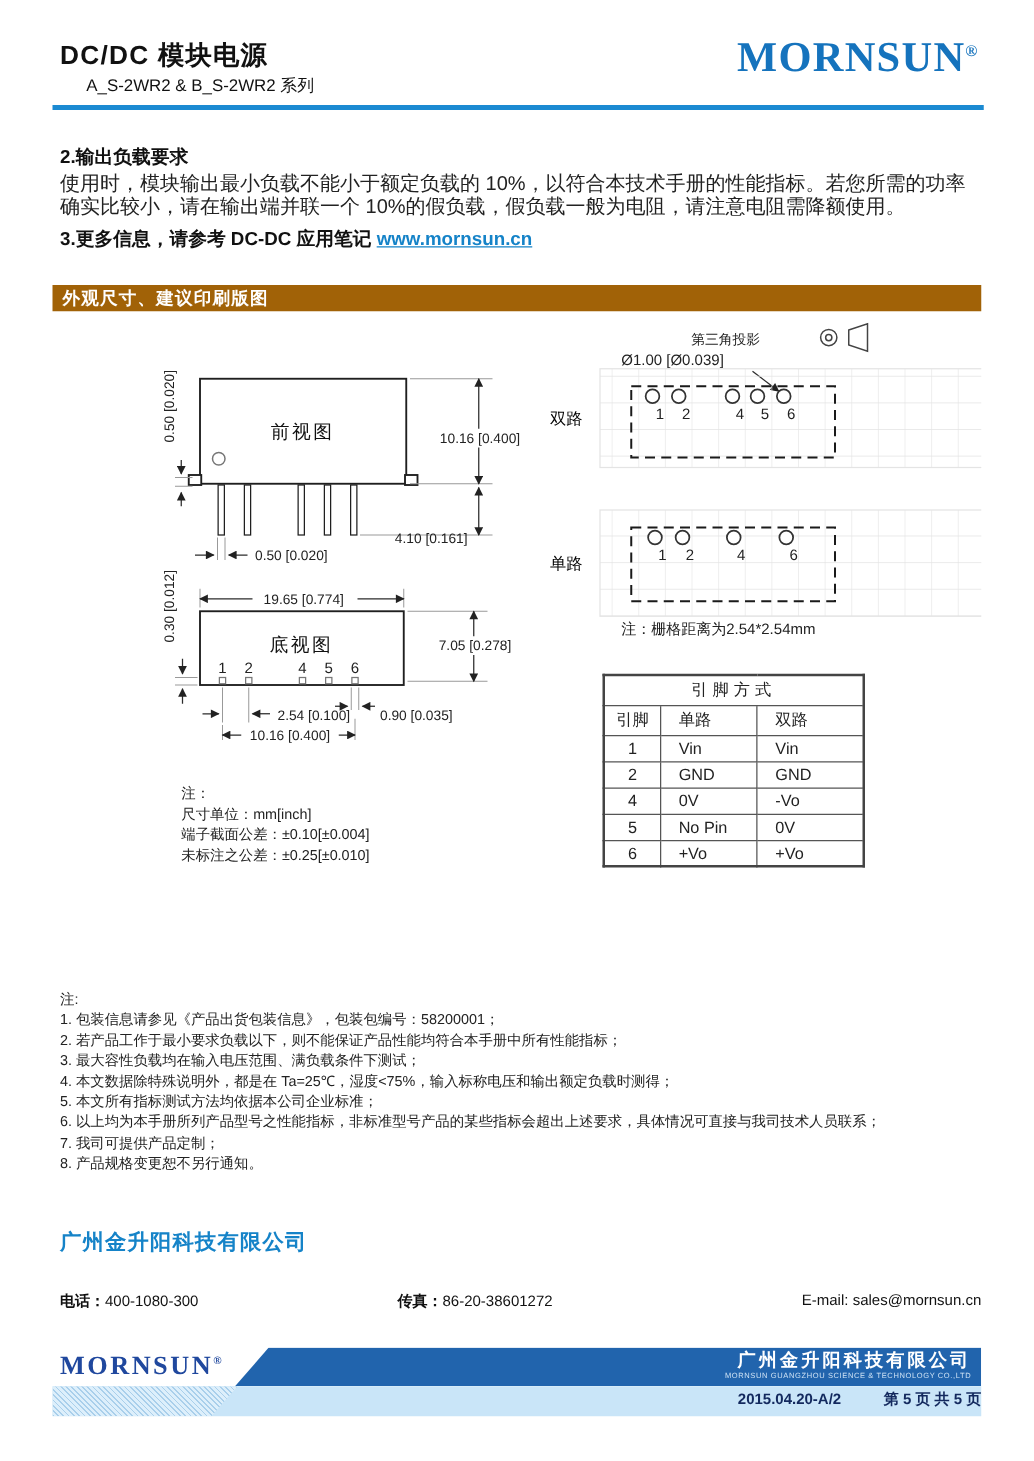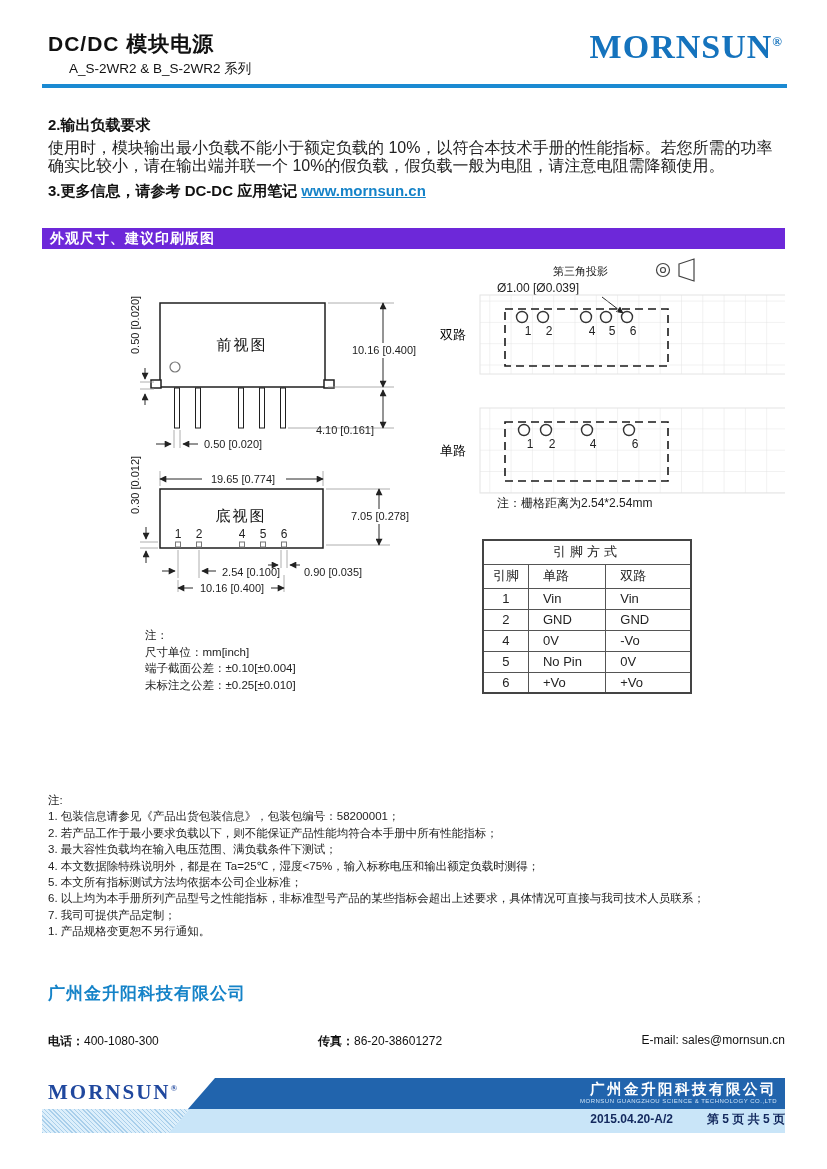--- a/index.html
+++ b/index.html
@@ -13,21 +13,21 @@
   .brand       { position:absolute; right:44px; top:28px; font-family:"Liberation Serif", serif; font-weight:bold; font-size:34px; color:#1573bd; letter-spacing:1px; }
   .brand sup   { font-size:13px; }
   .hrule       { position:absolute; left:42px; right:40px; top:84px; height:4px; background:#1b8ad2; }
 
   
   .sec2-h { position:absolute; left:48px; top:116px; font-size:15px; font-weight:bold; }
   .sec2-p { position:absolute; left:48px; top:139px; width:737px; font-size:16px; line-height:18px; color:#222; }
   .sec3   { position:absolute; left:48px; top:182px; font-size:15px; font-weight:bold; }
   .sec3 a { color:#1583c8; text-decoration:underline; cursor:pointer; }
 
-  .banner { position:absolute; left:42px; top:228px; width:743px; height:21px; background:#6d28d9; color:#fff;
+  .banner { position:absolute; left:42px; top:228px; width:743px; height:21px; background:#a16207; color:#fff;
             font-size:14px; font-weight:bold; line-height:21px; padding-left:8px; letter-spacing:1px; }
 
   
   .drawings { position:absolute; left:42px; top:258px; width:743px; height:447px; }
   svg text { font-family:"Liberation Sans", sans-serif; }
   .part   { fill:#fff; stroke:#1f1f1f; stroke-width:1.5; }
   .pin    { fill:#fff; stroke:#1f1f1f; stroke-width:1; }
   .pad    { fill:#fff; stroke:#777; stroke-width:1; }
   .dim    { stroke:#2b2b2b; stroke-width:1; fill:none; }
   .ext    { stroke:#999; stroke-width:0.8; fill:none; }
@@ -302,21 +302,21 @@
 
   <div class="notes">
     <div>注:</div>
     <div>1. 包装信息请参见《产品出货包装信息》，包装包编号：58200001；</div>
     <div>2. 若产品工作于最小要求负载以下，则不能保证产品性能均符合本手册中所有性能指标；</div>
     <div>3. 最大容性负载均在输入电压范围、满负载条件下测试；</div>
     <div>4. 本文数据除特殊说明外，都是在 Ta=25℃，湿度&lt;75%，输入标称电压和输出额定负载时测得；</div>
     <div>5. 本文所有指标测试方法均依据本公司企业标准；</div>
     <div>6. 以上均为本手册所列产品型号之性能指标，非标准型号产品的某些指标会超出上述要求，具体情况可直接与我司技术人员联系；</div>
     <div>7. 我司可提供产品定制；</div>
-    <div>1. 产品规格变更恕不另行通知。</div>
+    <div>8. 产品规格变更恕不另行通知。</div>
   </div>
 
   <div class="company-name">广州金升阳科技有限公司</div>
   <div class="contact-row">
     <span class="contact-tel"><b>电话：</b><span>400-1080-300</span></span>
     <span class="contact-fax"><b>传真：</b><span>86-20-38601272</span></span>
     <span class="contact-mail"><span>E-mail:</span> <span>sales@mornsun.cn</span></span>
   </div>
 
   <div class="footbar">

